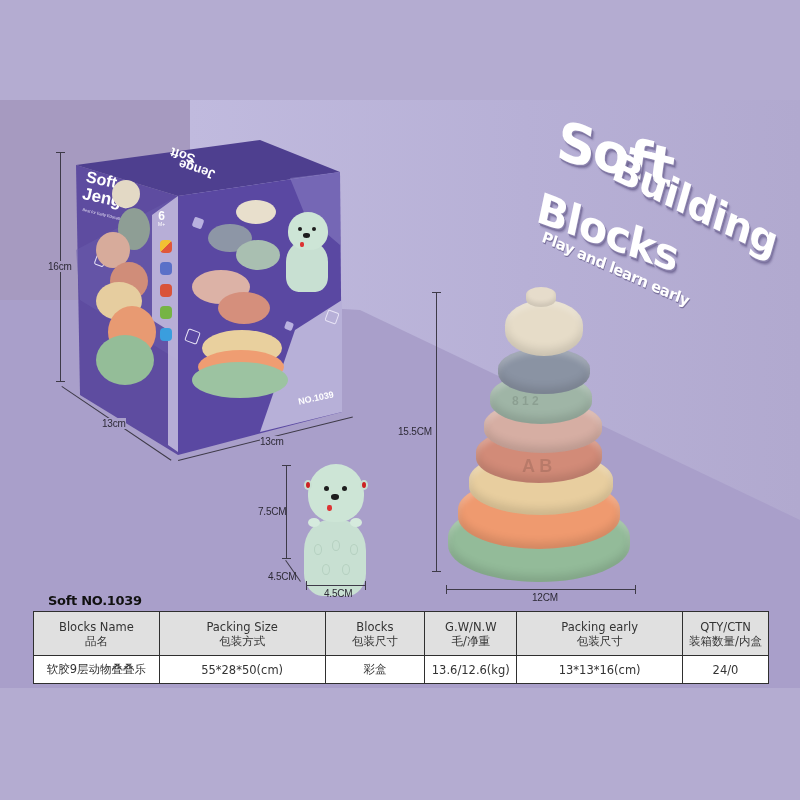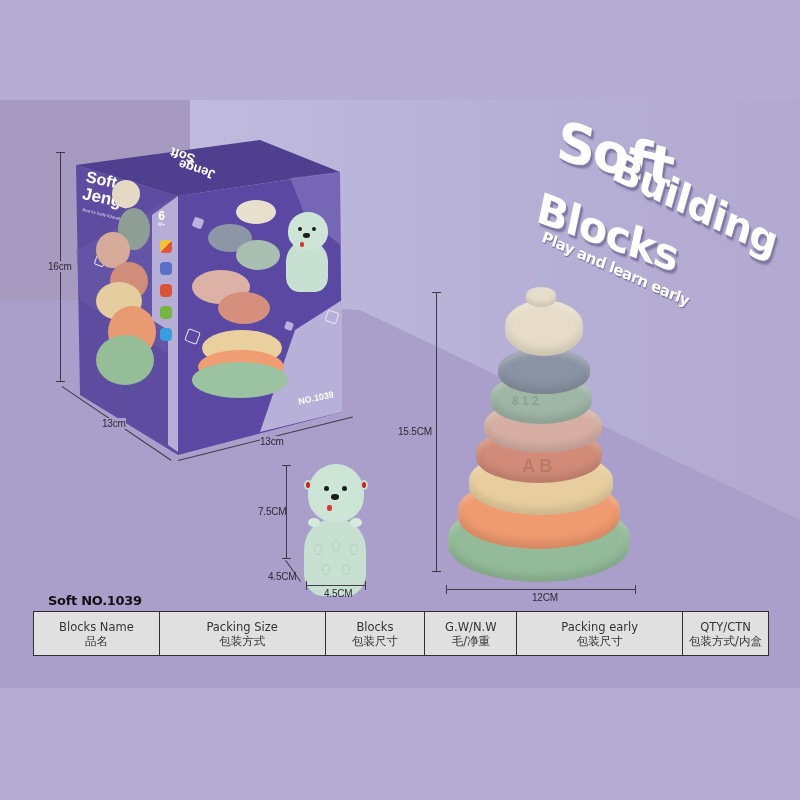--- a/index.html
+++ b/index.html
@@ -251,17 +251,25 @@
     <th>
           <span>G.W/N.W</span>
           <span>毛/净重</span>
         </th>
     <th>
           <span>Packing early</span>
           <span>包装尺寸</span>
         </th>
     <th>
           <span>QTY/CTN</span>
-          <span>包装方式/内盒</span>
-        </th>
+          <span>装箱数量/内盒</span>
+        </th>
+  </tr>
+  <tr>
+    <td>软胶9层动物叠叠乐</td>
+    <td>55*28*50(cm)</td>
+    <td>彩盒</td>
+    <td>13.6/12.6(kg)</td>
+    <td>13*13*16(cm)</td>
+    <td>24/0</td>
   </tr>
 </tbody>
   </table>
 
 </body></html>

